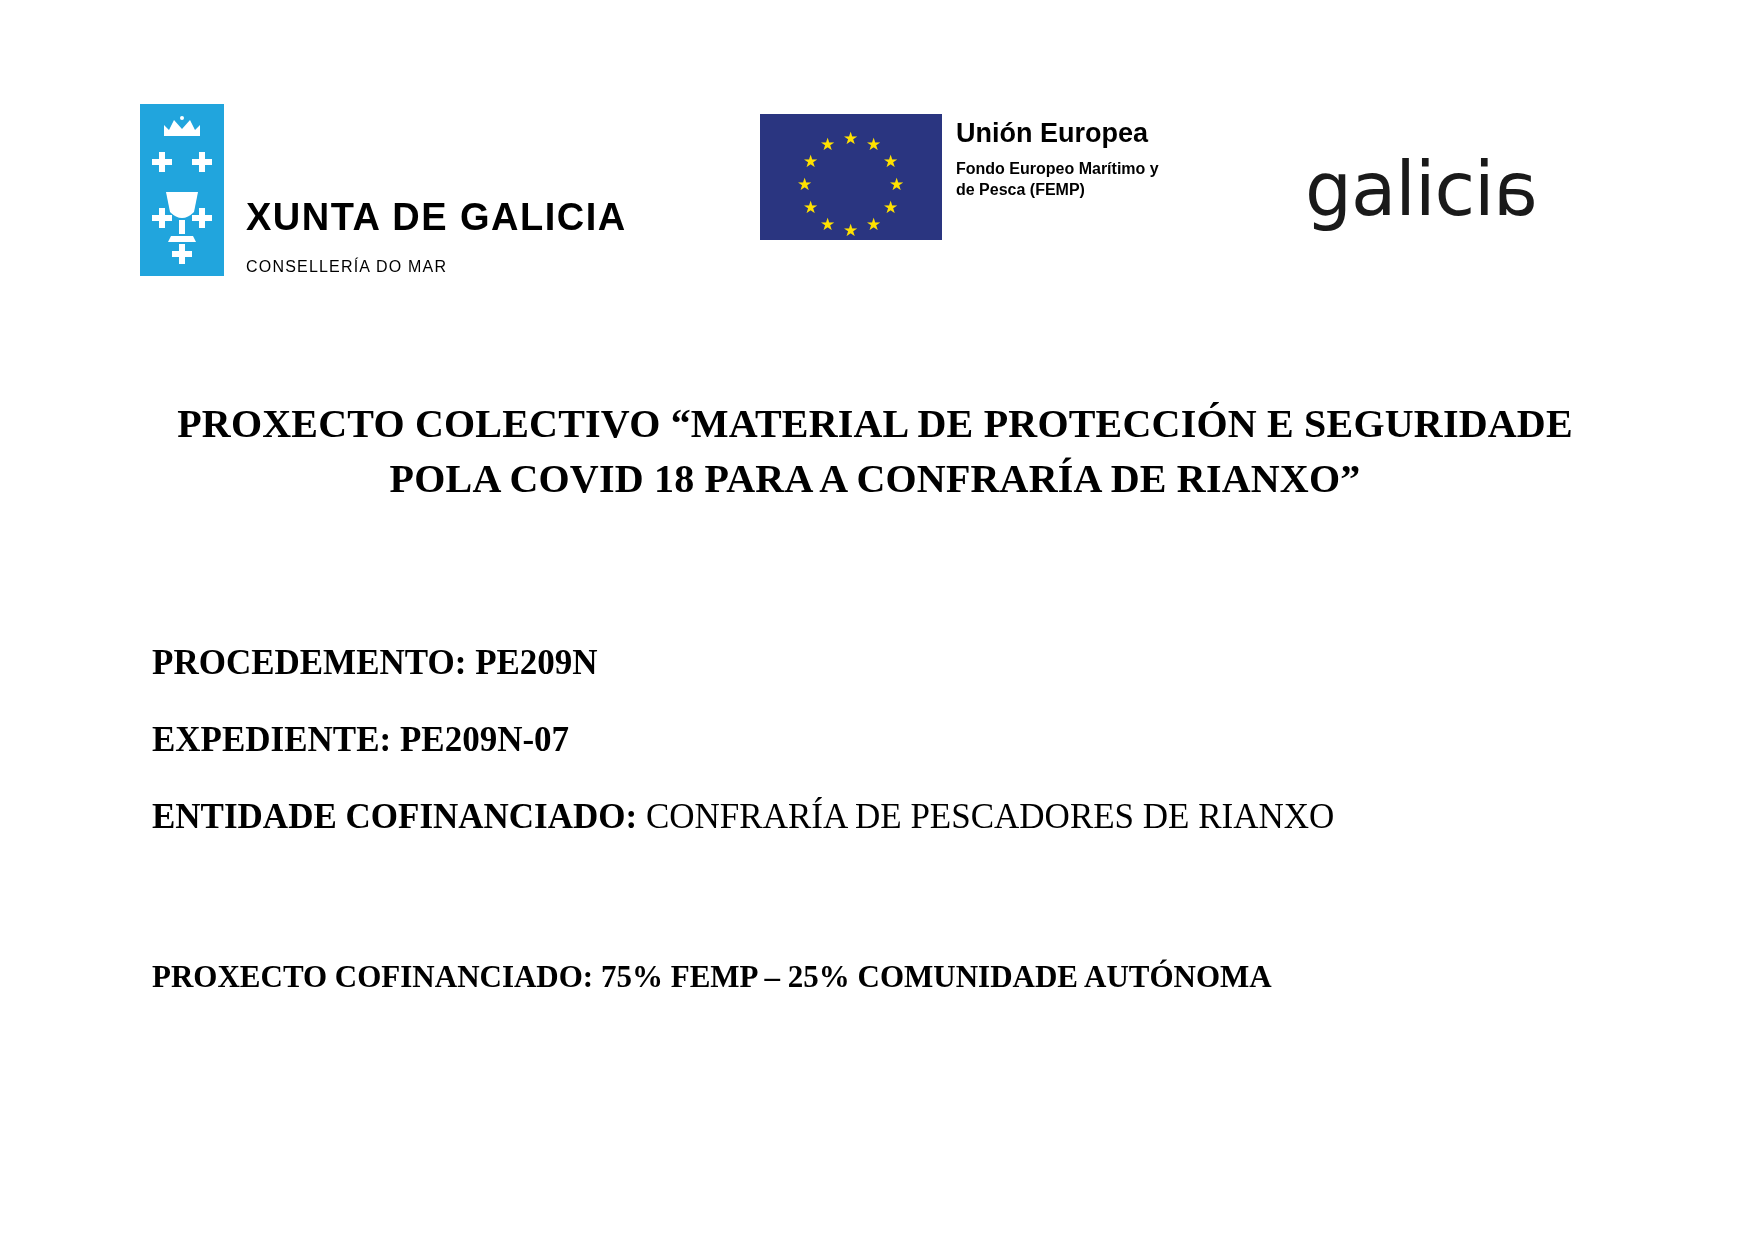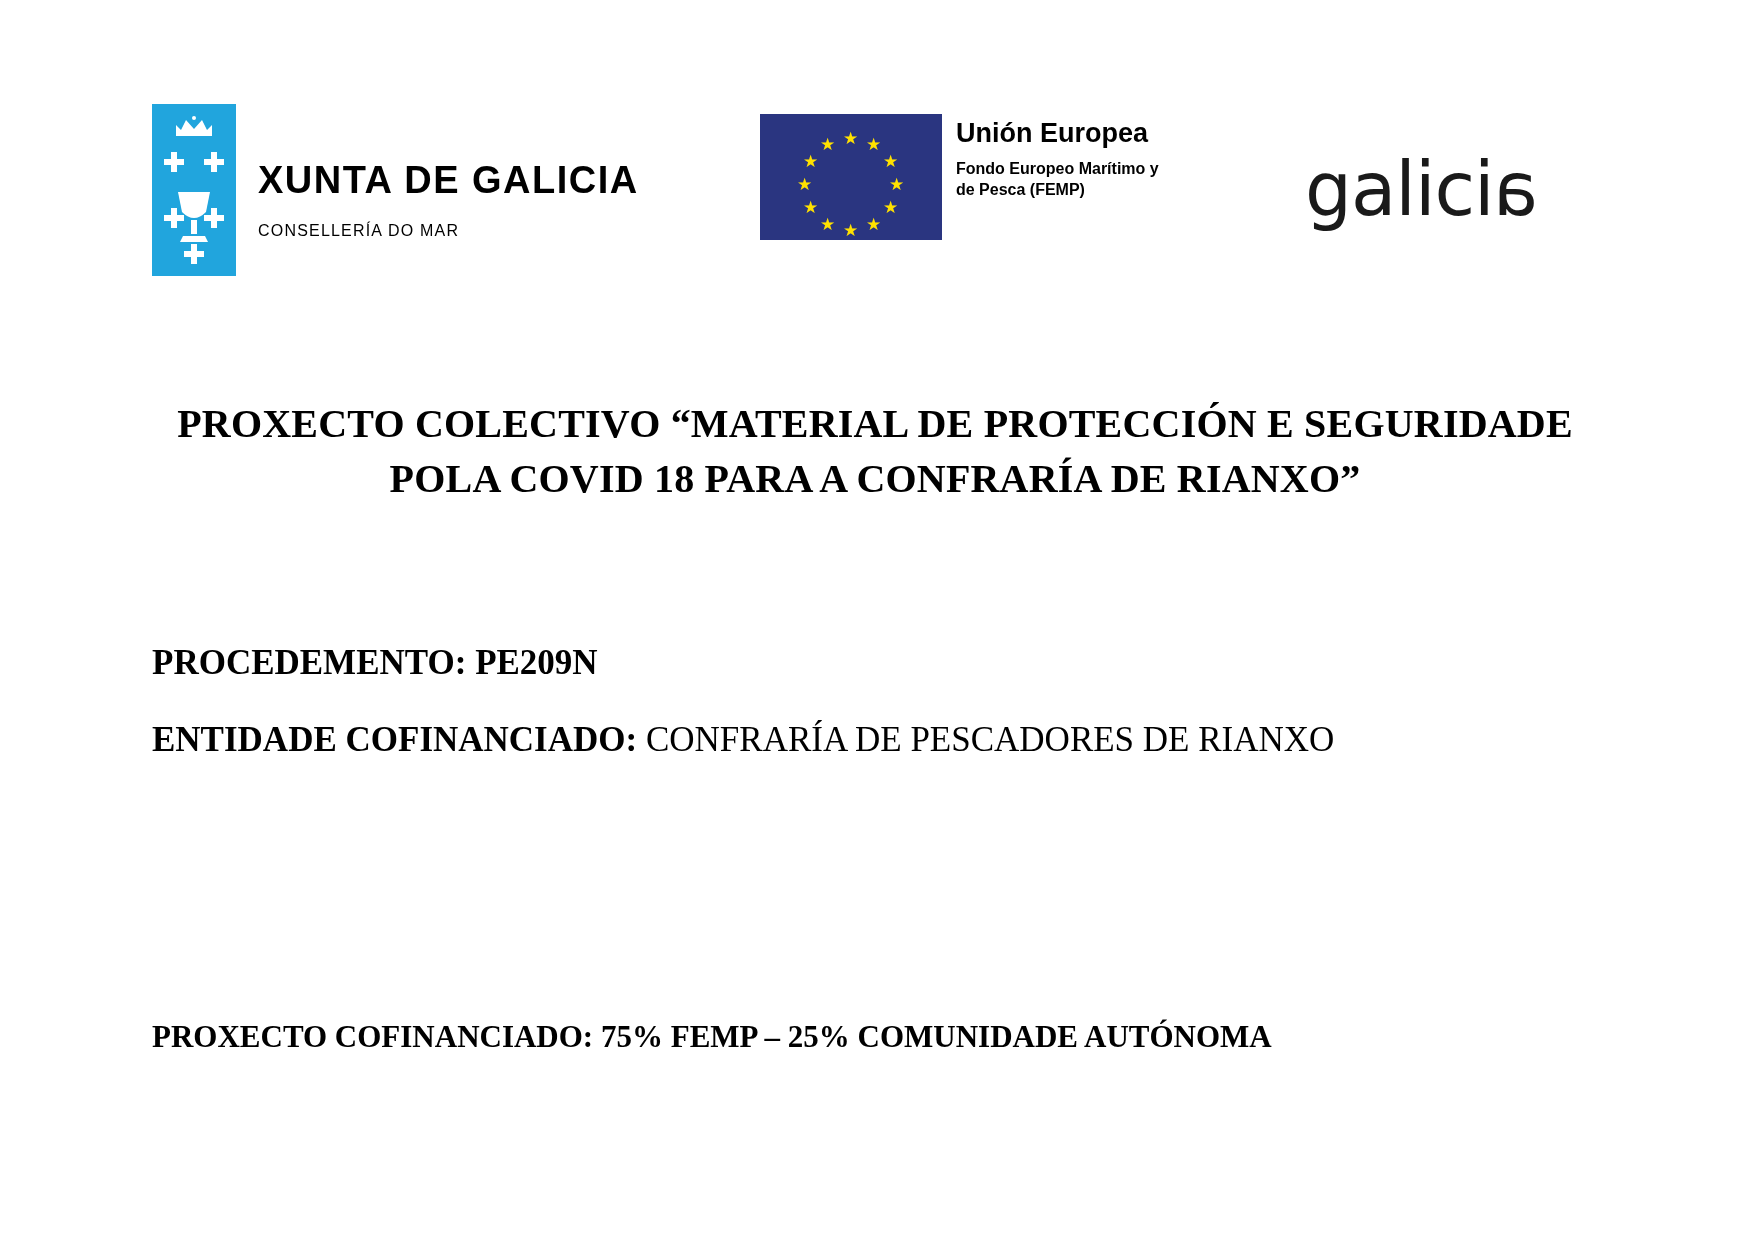--- a/index.html
+++ b/index.html
@@ -27,24 +27,24 @@
     position: absolute;
     top: 96px;
     left: 140px;
     width: 1470px;
     height: 200px;
   }
 
   
   .xunta {
     position: absolute;
-    left: 12px;
+    left: 0;
     top: 8px;
     display: flex;
-    align-items: center;
+    align-items: flex-end;
   }
   .xunta-shield {
     width: 84px;
     height: 172px;
     background: #21a5dd;
     position: relative;
     flex: none;
   }
   .xunta-shield .crown {
     position: absolute;
@@ -194,21 +194,21 @@
   }
   .field-line .value {
     font-weight: normal;
   }
   .field-line .value-bold {
     font-weight: bold;
   }
 
   .cofin {
     position: absolute;
-    top: 1018px;
+    top: 958px;
     left: 152px;
     width: 1470px;
     font-size: 31px;
     font-weight: bold;
     line-height: 1.2;
     white-space: nowrap;
   }
 </style>
 </head>
 <body>
@@ -272,20 +272,24 @@
 
   <div class="doc-title">PROXECTO COLECTIVO “MATERIAL DE PROTECCIÓN E SEGURIDADE POLA COVID 18 PARA A CONFRARÍA DE RIANXO”</div>
 
   <div class="fields">
 
     <div class="field-line">
       <span class="label">PROCEDEMENTO:</span>
       <span class="value-bold">PE209N</span>
     </div>
 
+    <div class="field-line">
+      <span class="label">EXPEDIENTE:</span>
+      <span class="value-bold">PE209N-07</span>
+    </div>
 
     <div class="field-line">
       <span class="label">ENTIDADE COFINANCIADO:</span>
       <span class="value">CONFRARÍA DE PESCADORES DE RIANXO</span>
     </div>
 
 
   </div>
 
   <div class="cofin">PROXECTO COFINANCIADO: 75% FEMP – 25% COMUNIDADE AUTÓNOMA</div>

